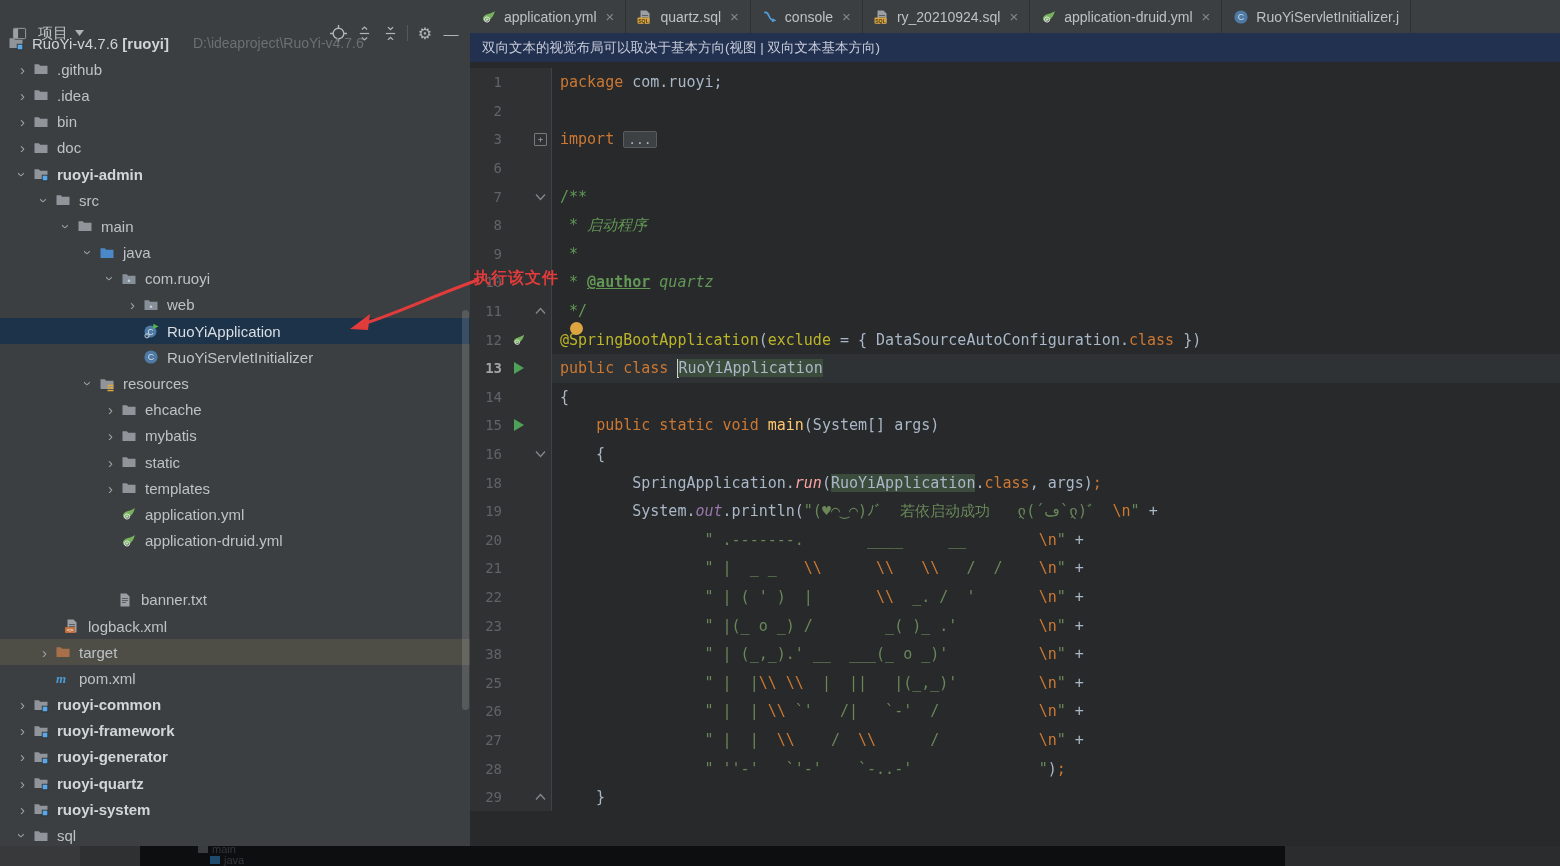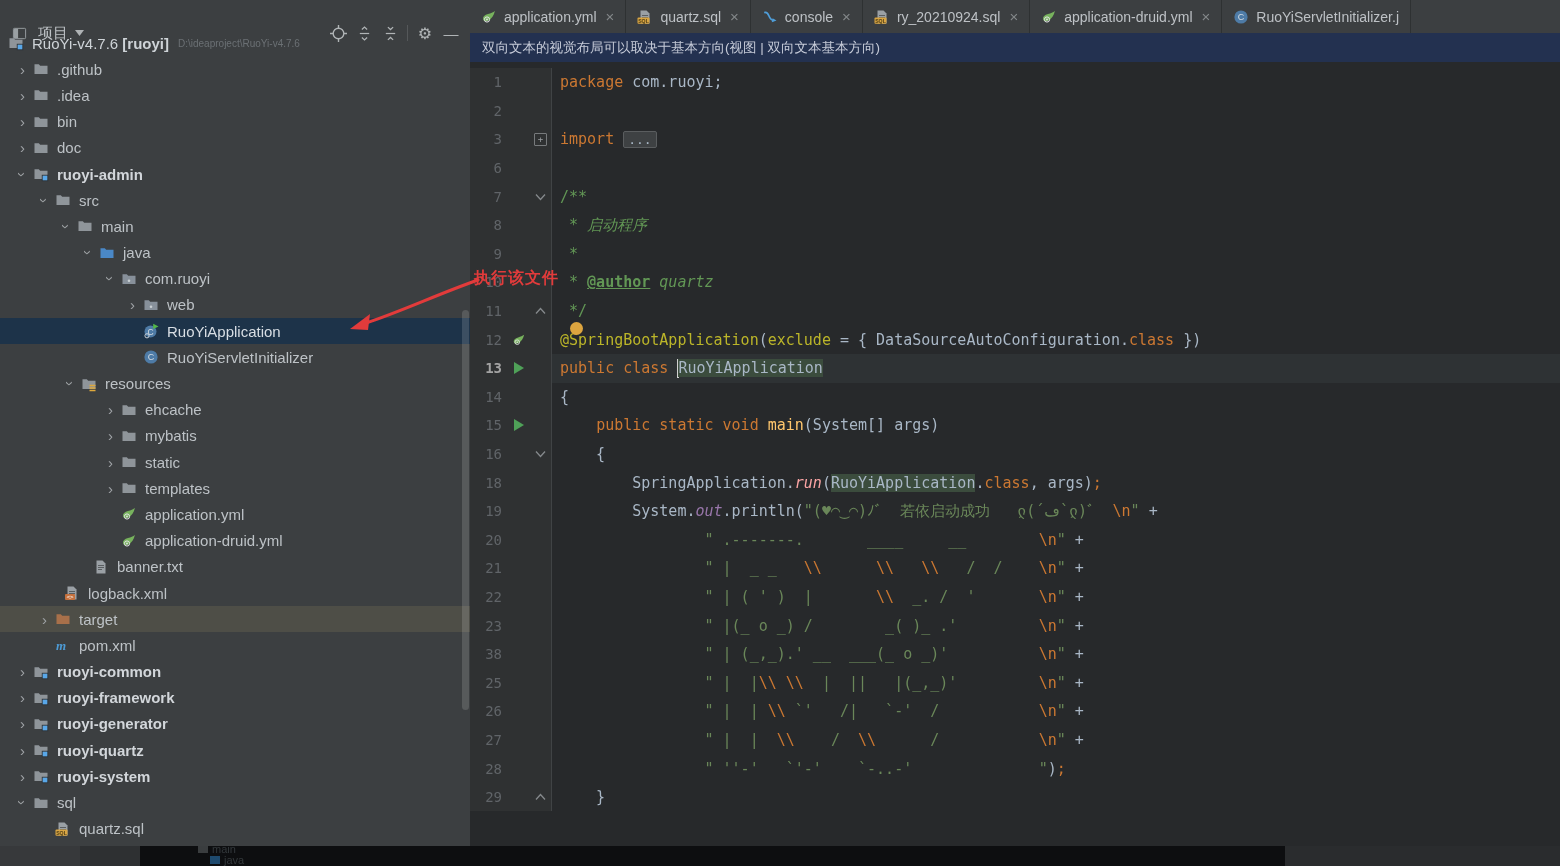--- a/index.html
+++ b/index.html
@@ -15,21 +15,21 @@
   #tree{position:absolute;left:0;top:30px;width:470px;bottom:0;overflow:hidden;}
   .trow{display:flex;align-items:center;height:26.2px;font-size:15px;color:#bdc2c6;white-space:nowrap;width:524px;box-sizing:border-box;}
   .trow.sel{background:#1d3349;}
   .trow.sel .tlabel{color:#d8dee4;}
   .trow.hov{background:rgba(172,160,108,0.16);}
   .trow.bold .tlabel{font-weight:bold;color:#d2d6da;}
   .chev{width:21px;flex:none;text-align:center;color:#9fa3a6;font-size:15px;line-height:15px;}
   .chev.exp{transform:rotate(90deg);}
   .ticon{width:20px;height:16px;flex:none;display:flex;align-items:center;}
   .tlabel{margin-left:4px;}
-  .tpath{color:#6b7074;margin-left:9px;font-size:10px;}
+  .tpath{color:#6b7074;margin-left:24px;font-size:14px;}
   #tree-scrollbar{position:absolute;right:1px;top:310px;width:7px;height:400px;background:rgba(255,255,255,0.14);border-radius:4px;}
   
   #editor{position:absolute;left:470px;top:0;right:0;height:866px;background:#27292b;}
   #tabbar{height:33px;background:#3c3f41;display:flex;overflow:hidden;}
   .tab{display:flex;align-items:center;gap:6px;padding:0 11px;color:#bdc1c5;font-size:14px;
        border-right:1px solid rgba(0,0,0,0.22);flex:none;height:100%;}
   .tab .ticon{width:17px;}
   .tclose{color:#84888a;font-size:15px;margin-left:3px;line-height:14px;}
   #banner{height:29px;background:#233150;color:#c6cbd8;font-size:13.5px;display:flex;align-items:center;padding-left:12px;}
   #code{padding-top:6px;}
@@ -229,21 +229,21 @@
         <div class="trow" style="padding-left: 122px;">
           <span class="chev"></span>
           <span class="ticon">
             <svg width="16" height="16" viewBox="0 0 16 16">
               <circle cx="8" cy="8" r="6.6" fill="#4e7ba6"></circle>
               <text x="8" y="11.2" font-size="9" fill="#d6dde2" text-anchor="middle" font-family="Liberation Sans,sans-serif">C</text>
             </svg>
           </span>
           <span class="tlabel">RuoYiServletInitializer</span>
         </div>
-        <div class="trow" style="padding-left: 60px;">
+        <div class="trow" style="padding-left: 78px;">
           <span class="chev exp">›</span>
           <span class="ticon">
             <svg width="16" height="16" viewBox="0 0 16 16">
               <path fill="#8f959a" d="M1.5 3.2h4.3L7.2 4.8h7.3v8.2H1.5z"></path>
               <g stroke="#dfa93c" stroke-width="1.6">
                 <path d="M8.5 9.5h6M8.5 12h6M8.5 14.5h6"></path>
               </g>
             </svg>
           </span>
           <span class="tlabel">resources</span>
@@ -299,21 +299,21 @@
           <span class="chev"></span>
           <span class="ticon">
             <svg width="16" height="16" viewBox="0 0 16 16">
               <path d="M13.9 2.1C12.7 6.8 10.9 9.7 7.5 11.5 4.7 13 2.3 12 2 9.9 1.7 7.9 3.7 5.9 7 5.1c2.9-.8 5-1.6 6.9-3z" fill="#77b25d"></path>
               <circle cx="6" cy="10.5" r="2.6" fill="none" stroke="#e2e4e6" stroke-width="1"></circle>
               <circle cx="6" cy="10.5" r=".9" fill="#e2e4e6"></circle>
             </svg>
           </span>
           <span class="tlabel">application-druid.yml</span>
         </div>
-        <div class="trow" style="padding-left: 72px;">
+        <div class="trow" style="padding-left: 96px; margin-top: 33px;">
           <span class="chev"></span>
           <span class="ticon">
             <svg width="16" height="16" viewBox="0 0 16 16">
               <path d="M3.5 1.5h6l3 3v10h-9z" fill="#9aa0a5"></path>
               <g stroke="#5a5e61" stroke-width="1">
                 <path d="M5 6.5h6M5 8.5h6M5 10.5h4"></path>
               </g>
             </svg>
           </span>
           <span class="tlabel">banner.txt</span>

